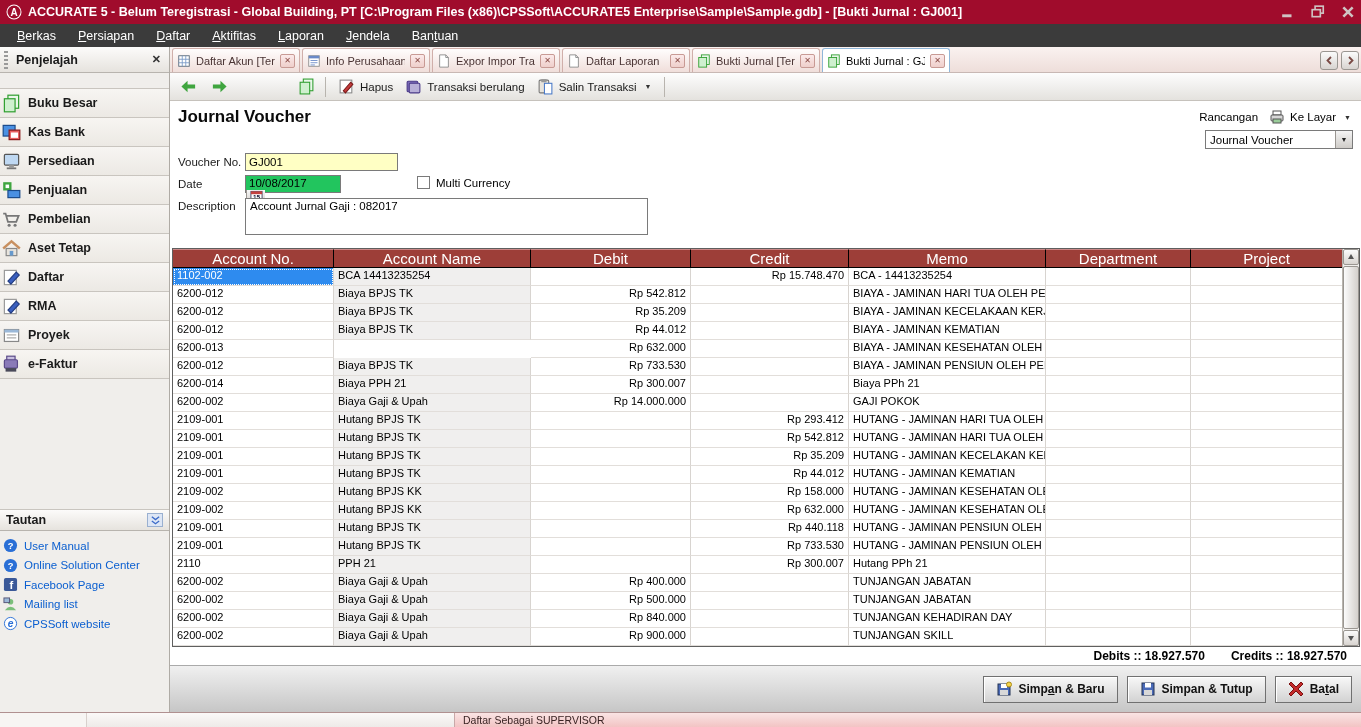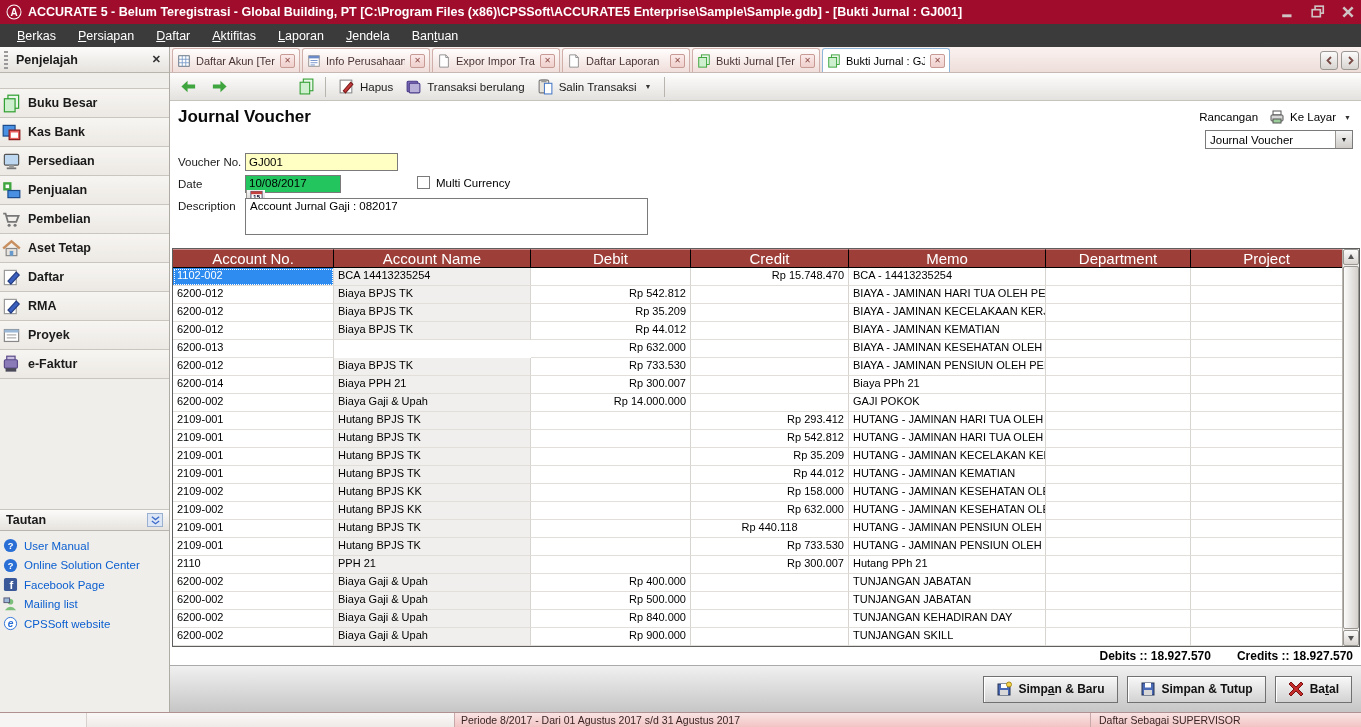--- a/index.html
+++ b/index.html
@@ -94,21 +94,21 @@
   .gcell.name-col { background:#F0EFEE; }
   .gcell.num { text-align:right; }
   .gcell.sel { background:#2E8BEF; color:#fff; outline:1px dotted #fff; outline-offset:-2px; }
   .vsb { position:absolute; top:0; right:0; width:17px; bottom:0; background:#F1EFED; border-left:1px solid #B8B4AE; }
   .vsb-btn { position:absolute; left:0; width:16px; height:16px; background:linear-gradient(#FBFBFB,#D8D4D0); border:1px solid #9A9691; border-radius:2px; display:flex; align-items:center; justify-content:center; }
   .vsb-btn svg { width:8px; height:8px; }
   .vsb-up { top:0; } .vsb-down { bottom:0; }
   .vsb-thumb { position:absolute; left:0; width:16px; top:17px; bottom:17px; background:linear-gradient(90deg,#FBFBFB,#D4D0CC); border:1px solid #9A9691; border-radius:2px; }
 
   
-  .totals { height:18px; flex:none; display:flex; justify-content:flex-end; gap:26px; padding-right:8px; font-size:12px; font-weight:bold; align-items:center; background:#fff; }
+  .totals { height:18px; flex:none; display:flex; justify-content:flex-end; gap:26px; padding-right:14px; font-size:12px; font-weight:bold; align-items:center; background:#fff; }
   .band { flex:1; background:linear-gradient(#F0F0F0,#C6C6C6); border-top:1px solid #AAA; display:flex; align-items:center; justify-content:flex-end; gap:9px; padding-right:9px; }
   .abtn { height:27px; background:linear-gradient(#F8F8F8,#D2D2D2); border:1px solid #707070; box-shadow:inset 1px 1px 0 #fff; display:flex; align-items:center; gap:6px; padding:0 12px; font-size:12px; font-weight:bold; color:#111; cursor:default; }
   .abtn .icn svg { width:16px; height:16px; }
 
   
   .statusbar { height:15px; display:flex; border-top:1px solid #B09090; font-size:10.5px; color:#3A2424; }
   .sb-left { width:455px; flex:none; background:linear-gradient(#FBF9F8,#EEEAE8); border-right:1px solid #C8A8A8; display:flex; }
   .sb-cell0 { width:87px; background:#F7F5F3; border-right:1px solid #D8D0CC; }
   .sb-mid { width:636px; flex:none; background:linear-gradient(#FAE4E4,#F2C4C4); border-right:1px solid #C8A8A8; padding:1px 6px; white-space:nowrap; overflow:hidden; }
   .sb-right { flex:1; background:linear-gradient(#FAE4E4,#F2C4C4); padding:1px 8px; white-space:nowrap; }
@@ -623,21 +623,21 @@
             <div class="gcell num" style="width: 160px;"></div>
             <div class="gcell num" style="width: 158px;">Rp 632.000</div>
             <div class="gcell" style="width: 197px;">HUTANG - JAMINAN KESEHATAN OLEH</div>
             <div class="gcell" style="width: 145px;"></div>
             <div class="gcell flexc"></div>
           </div>
           <div class="grow">
             <div class="gcell" style="width: 161px;">2109-001</div>
             <div class="gcell name-col" style="width: 197px;">Hutang BPJS TK</div>
             <div class="gcell num" style="width: 160px;"></div>
-            <div class="gcell num" style="width: 158px; text-align: center;">Rp 440.118</div>
+            <div class="gcell num" style="width: 158px;">Rp 440.118</div>
             <div class="gcell" style="width: 197px;">HUTANG - JAMINAN PENSIUN OLEH K</div>
             <div class="gcell" style="width: 145px;"></div>
             <div class="gcell flexc"></div>
           </div>
           <div class="grow">
             <div class="gcell" style="width: 161px;">2109-001</div>
             <div class="gcell name-col" style="width: 197px;">Hutang BPJS TK</div>
             <div class="gcell num" style="width: 160px;"></div>
             <div class="gcell num" style="width: 158px;">Rp 733.530</div>
             <div class="gcell" style="width: 197px;">HUTANG - JAMINAN PENSIUN OLEH P</div>
@@ -741,15 +741,14 @@
           <span>Ba<u>t</u>al</span>
         </div>
       </div>
   </div>
 </div>
 
 <div class="statusbar">
   <div class="sb-left">
       <span class="sb-cell0"></span>
     </div>
-  <div class="sb-mid">Periode 8/2017 - Dari 01 Agustus 2017 s/d 31 Agustus 2017</div>
   <div class="sb-right">Daftar Sebagai SUPERVISOR</div>
 </div>
 
 </body></html>

